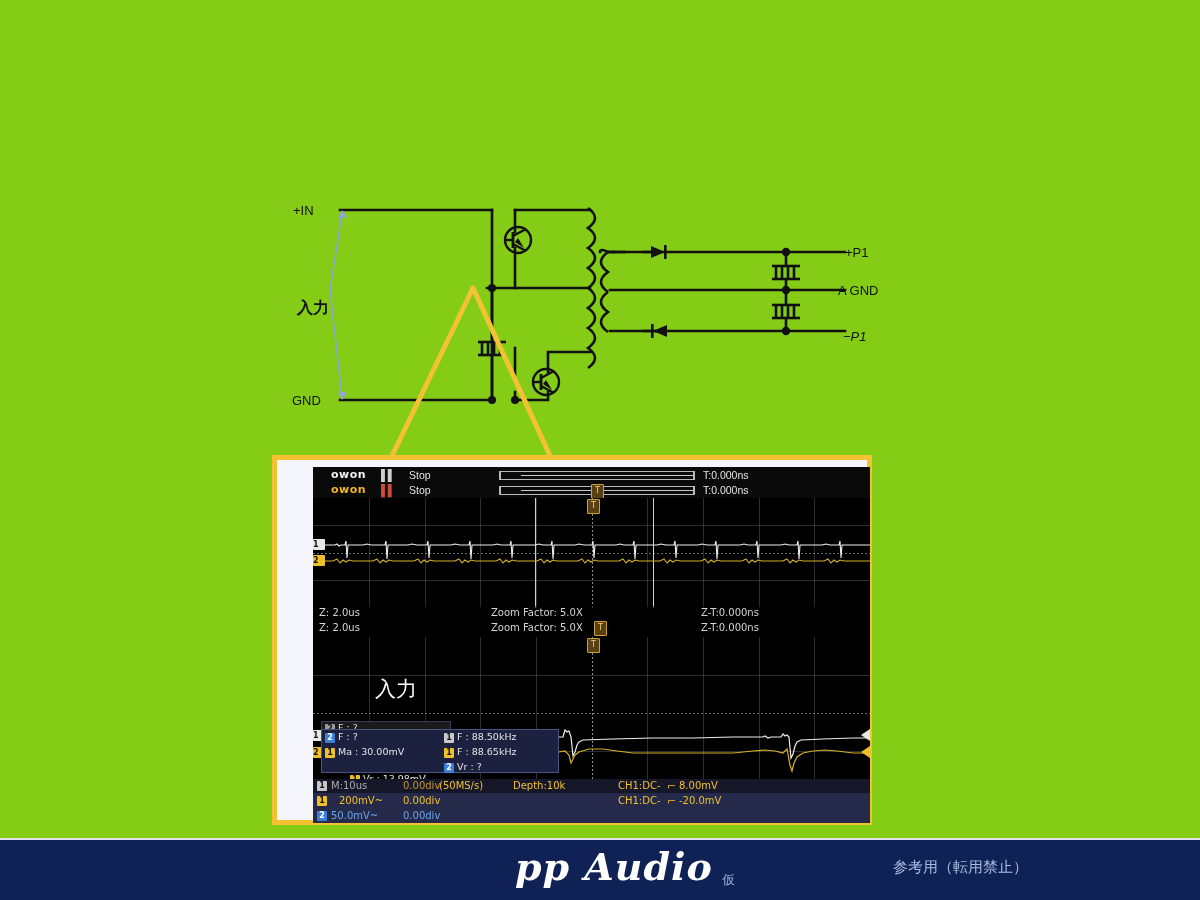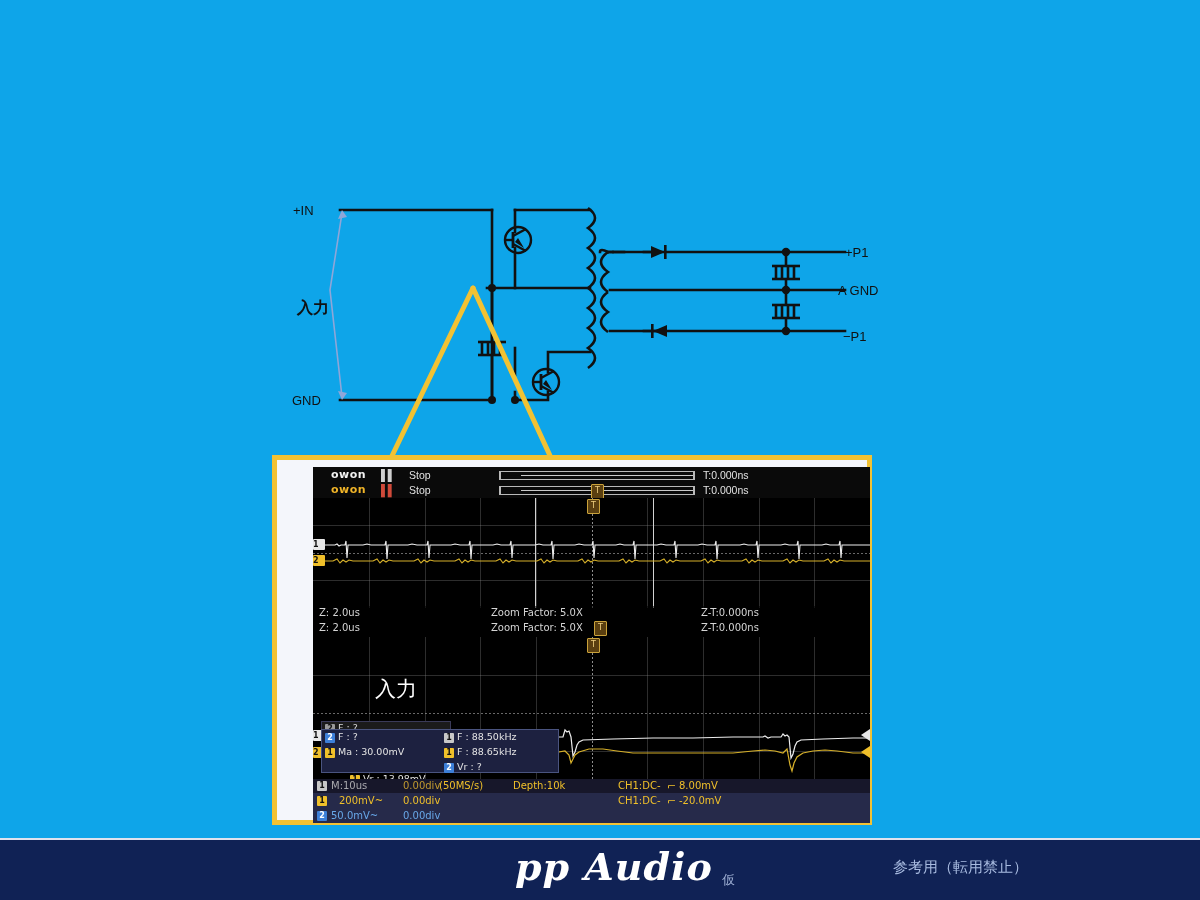--- a/index.html
+++ b/index.html
@@ -2,21 +2,21 @@
 <html><head>
 <meta charset="utf-8">
 <style>
   html, body {
     margin: 0; padding: 0;
     width: 1200px; height: 900px;
     overflow: hidden;
     background: #eef1f8;
     font-family: "Liberation Sans", sans-serif;
   }
-  #root { position: relative; width: 1200px; height: 900px; background: #0ea5e9; }
+  #root { position: relative; width: 1200px; height: 900px; background: #84cc16; }
 
   
   #schematic { position: absolute; left: 0; top: 0; width: 1200px; height: 840px; }
 
   .sch-label {
     position: absolute;
     font-family: "Liberation Sans", sans-serif;
     font-size: 13px;
     color: #111;
     white-space: nowrap;
@@ -367,21 +367,21 @@
       <path d="M473 288 L390 460"></path>
       <path d="M473 288 L552 460"></path>
     </g>
   </svg>
 
   <div class="sch-label" style="left:293px; top:203px;">+IN</div>
   <div class="sch-label" style="left:292px; top:393px;">GND</div>
   <div class="sch-label-jp" style="left:297px; top:298px;">入力</div>
   <div class="sch-label" style="left:845px; top:245px;">+P1</div>
   <div class="sch-label" style="left:838px; top:283px;">A GND</div>
-  <div class="sch-label" style="left:843px; top:329px;">−P1</div>
+  <div class="sch-label" style="left:843px; top:329px;font-style:italic;">−P1</div>
 
   <div id="scope-frame">
     <div id="scope-screen">
 
       <div class="hdr-bar" style="top:0px;"></div>
       <div class="owon owon-white" style="left:18px; top:1px;">owon</div>
       <div class="pause-white" style="position:absolute; left:68px; top:2px;">▌▌</div>
       <div class="stop-txt" style="position:absolute; left:96px; top:2px;">Stop</div>
       <div class="memo-bracket" style="left:186px; top:4px; width:196px;"></div>
       <div class="memo-line" style="left:208px; top:8px; width:172px;"></div>

